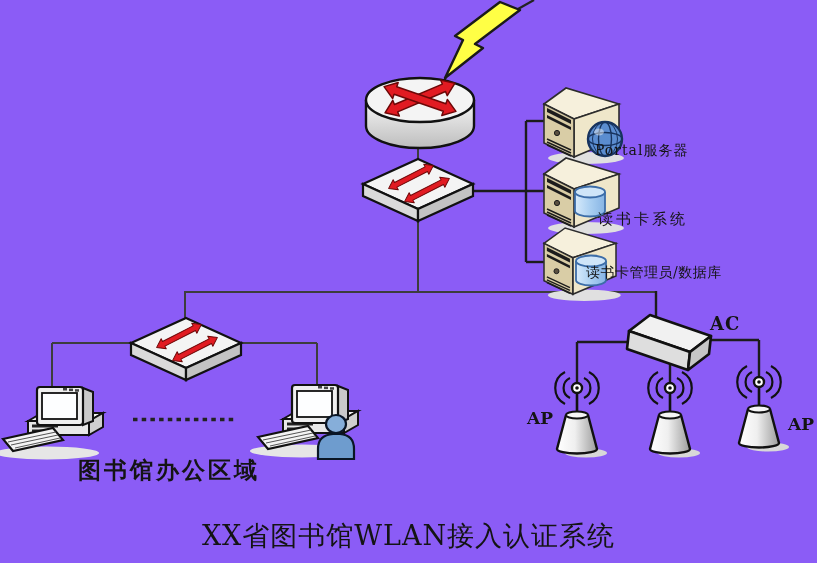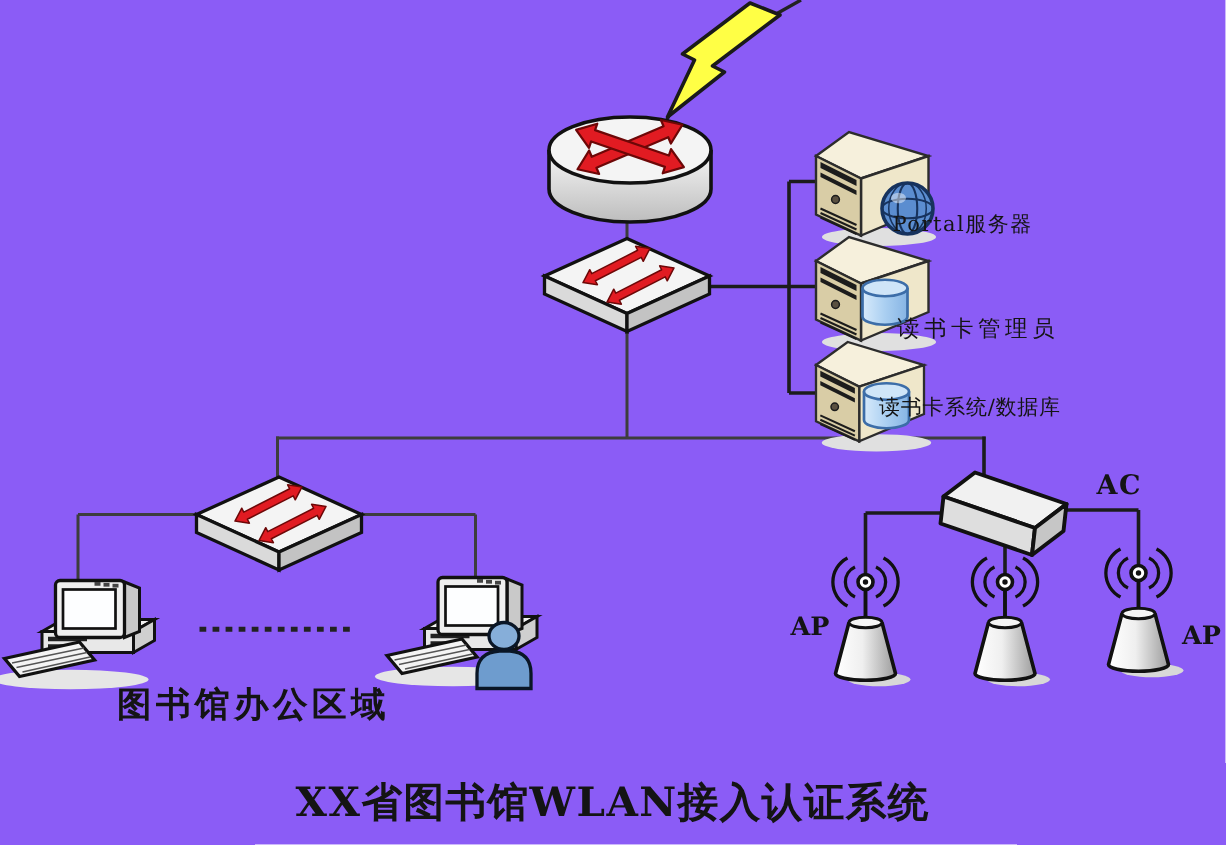--- a/index.html
+++ b/index.html
@@ -3,27 +3,27 @@
 <meta charset="utf-8">
 <style>
   html,body{margin:0;padding:0;background:#ffffff;}
   .stage{position:relative;width:817px;height:563px;background:#8b5cf6;overflow:hidden;
          font-family:"DejaVu Serif","Liberation Serif",serif;color:#111;}
   .stage svg{position:absolute;left:0;top:0;}
   .lbl{position:absolute;white-space:nowrap;line-height:1.1;color:#141414;}
   .lbl-portal{left:595px;top:143px;font-size:14px;letter-spacing:1px;}
   .lbl-billing{left:598px;top:211px;font-size:15px;letter-spacing:3px;}
   .lbl-db{left:586px;top:265px;font-size:14px;letter-spacing:0.5px;}
-  .lbl-ac{left:710px;top:314px;font-size:18px;font-weight:bold;letter-spacing:1px;margin-left:21px;}
+  .lbl-ac{left:710px;top:314px;font-size:18px;font-weight:bold;letter-spacing:1px;}
   .lbl-ap-left{left:527px;top:409px;font-size:17px;font-weight:600;}
   .lbl-ap-right{left:788px;top:415px;font-size:17px;font-weight:600;}
   .lbl-office{left:78px;top:457px;font-size:23px;font-weight:bold;letter-spacing:3px;}
   .lbl-admin{left:316px;top:453px;font-size:16px;font-weight:bold;letter-spacing:2px;}
   .lbl-wireless{left:546px;top:457px;font-size:25px;font-weight:bold;letter-spacing:4px;}
-  .lbl-title{left:0;top:521px;width:817px;text-align:center;font-size:27px;font-weight:bold;letter-spacing:1px;}
+  .lbl-title{left:0;top:521px;width:817px;text-align:center;font-size:27px;font-weight:normal;letter-spacing:1px;}
 </style>
 </head>
 <body>
 
 <div class="stage">
 
 <svg width="817" height="563" viewBox="0 0 817 563">
   <defs>
     <linearGradient id="coneG" x1="0" y1="0" x2="1" y2="0">
       <stop offset="0" stop-color="#ffffff"></stop>
@@ -175,21 +175,21 @@
     <polygon points="629,331 690,352 688,370 627,349" fill="#dedede" stroke="#111" stroke-width="2.6" stroke-linejoin="round"></polygon>
     <polygon points="711,336 690,352 688,370 709,354" fill="#c6c6c6" stroke="#111" stroke-width="2.6" stroke-linejoin="round"></polygon>
   </g>
 
   <use href="#ap" transform="translate(577,388)"></use>
   <use href="#ap" transform="translate(670,388)"></use>
   <use href="#ap" transform="translate(759,382)"></use>
 </svg>
 
 <div class="lbl lbl-portal">Portal服务器</div>
-<div class="lbl lbl-billing">读书卡管理员</div>
-<div class="lbl lbl-db">读书卡系统/数据库</div>
+<div class="lbl lbl-billing">读书卡系统</div>
+<div class="lbl lbl-db">读书卡管理员/数据库</div>
 <div class="lbl lbl-ac">AC</div>
 <div class="lbl lbl-ap-left">AP</div>
 <div class="lbl lbl-ap-right">AP</div>
 <div class="lbl lbl-office">图书馆办公区域</div>
 <div class="lbl lbl-title">XX省图书馆WLAN接入认证系统</div>
 
 </div>
 
 </body></html>

